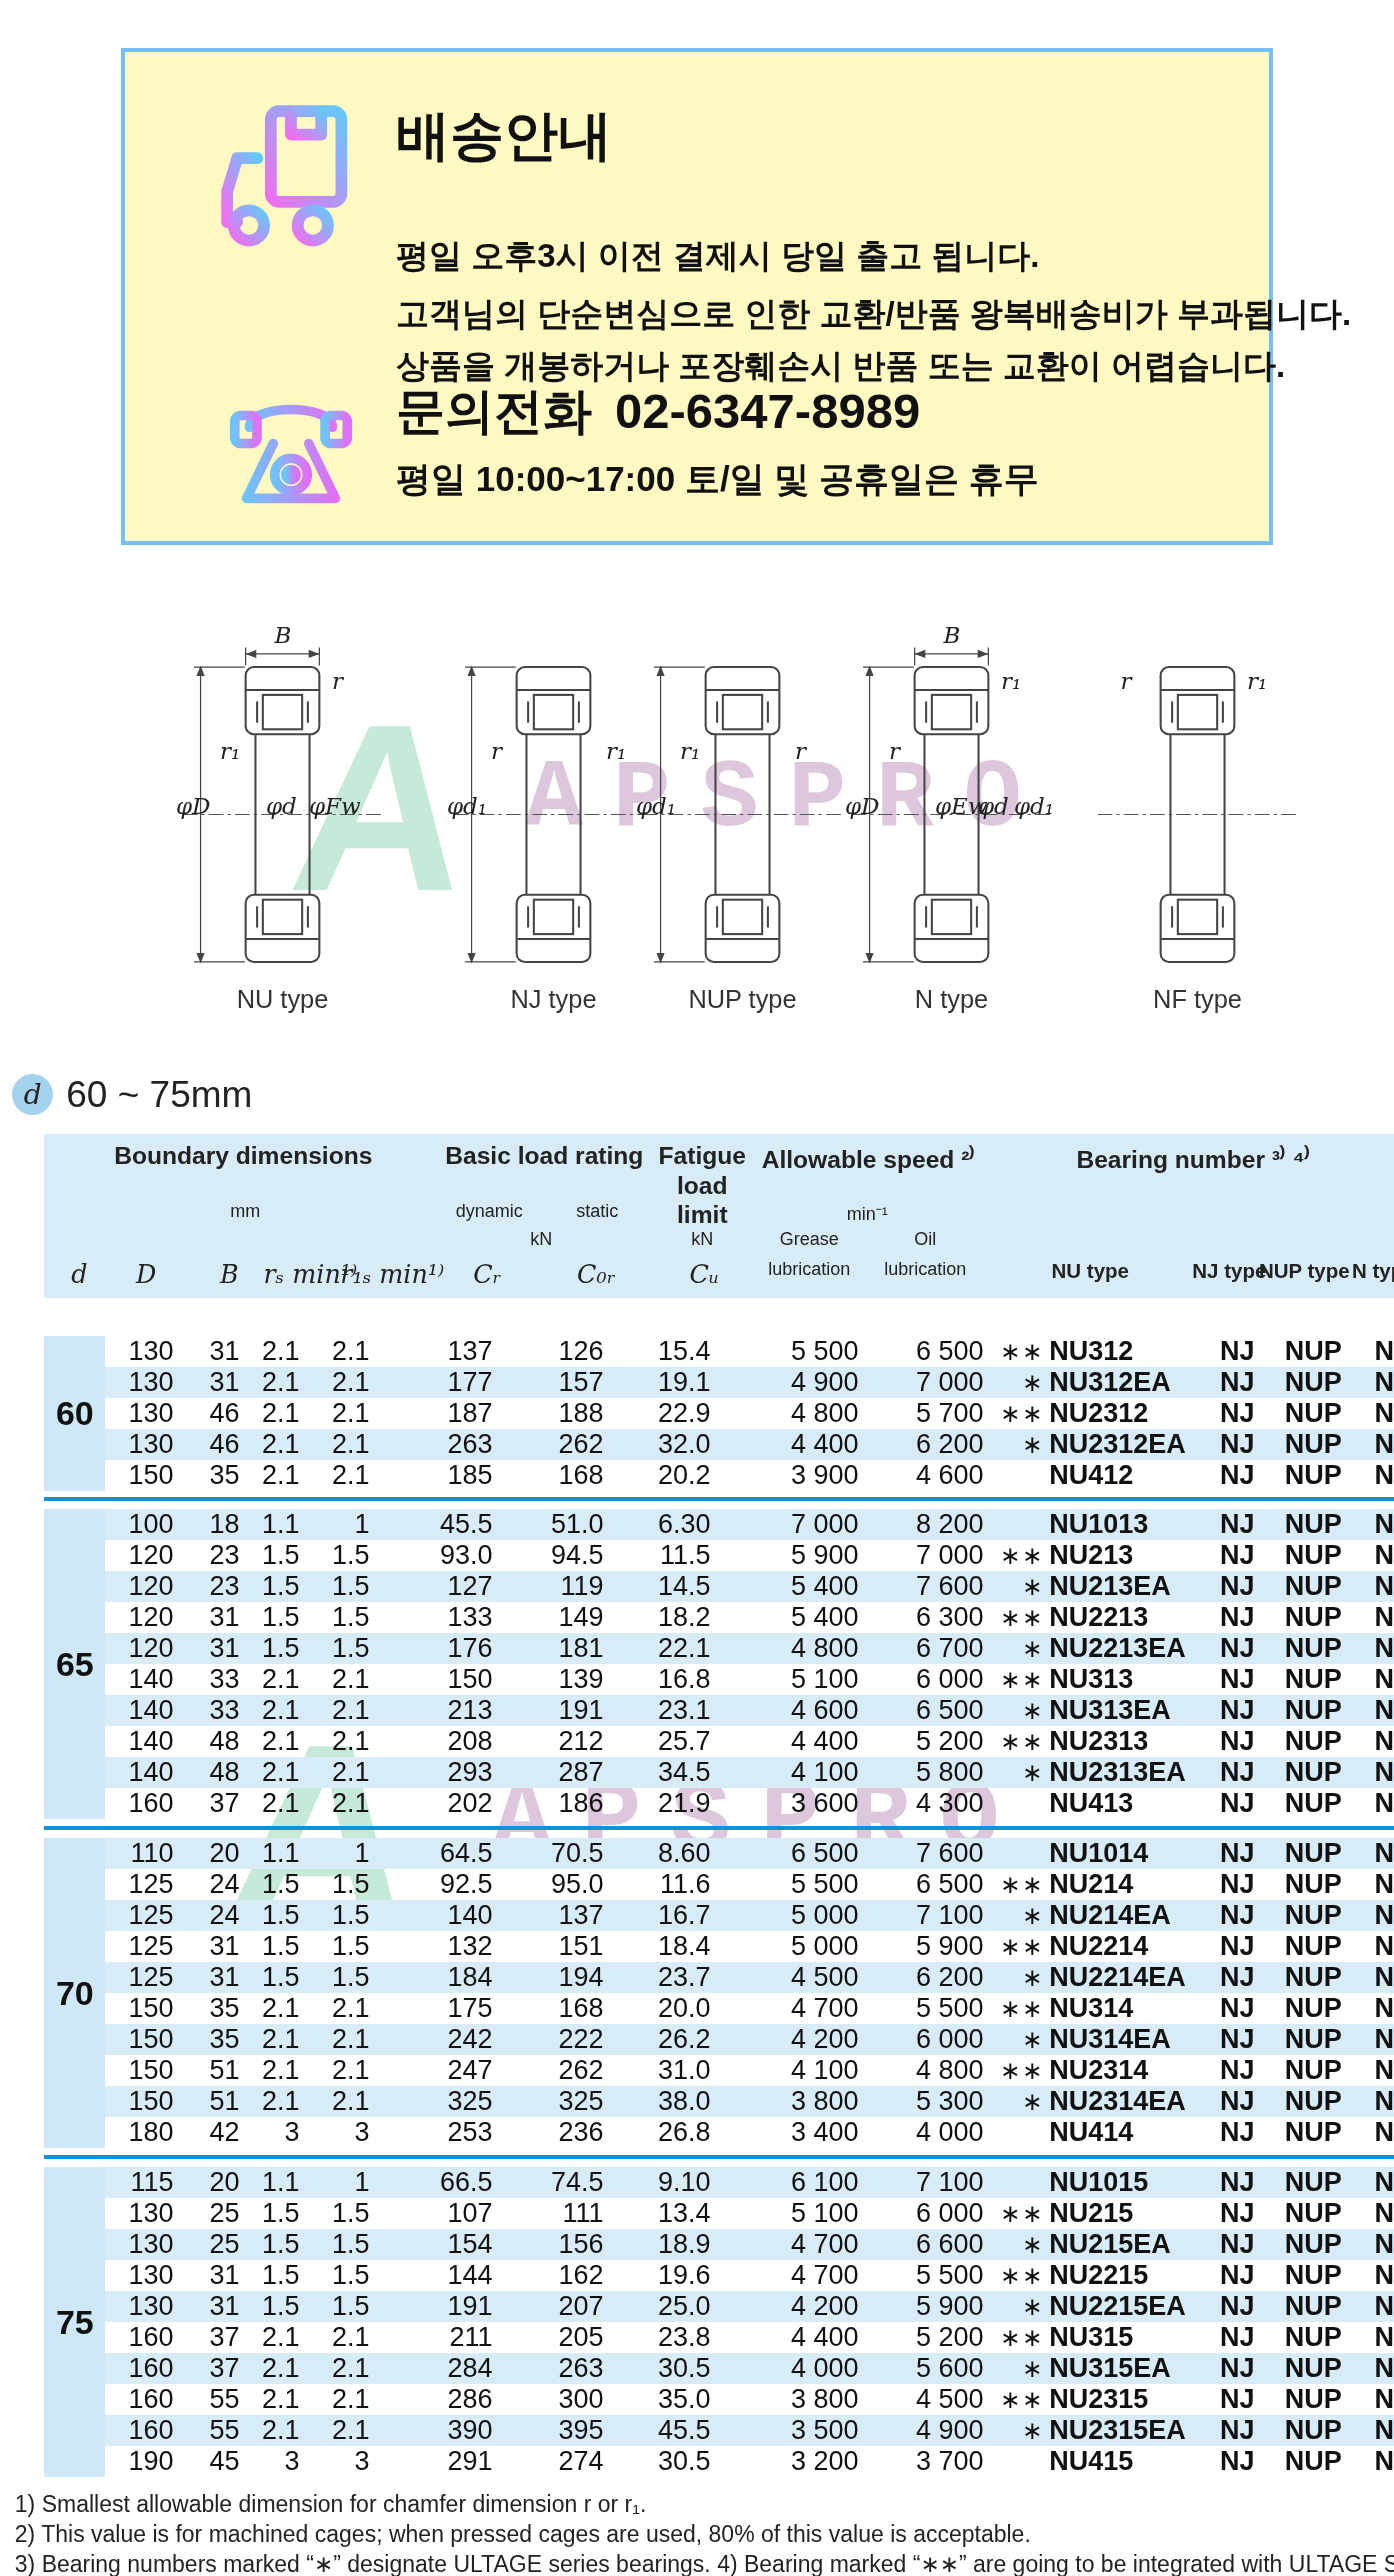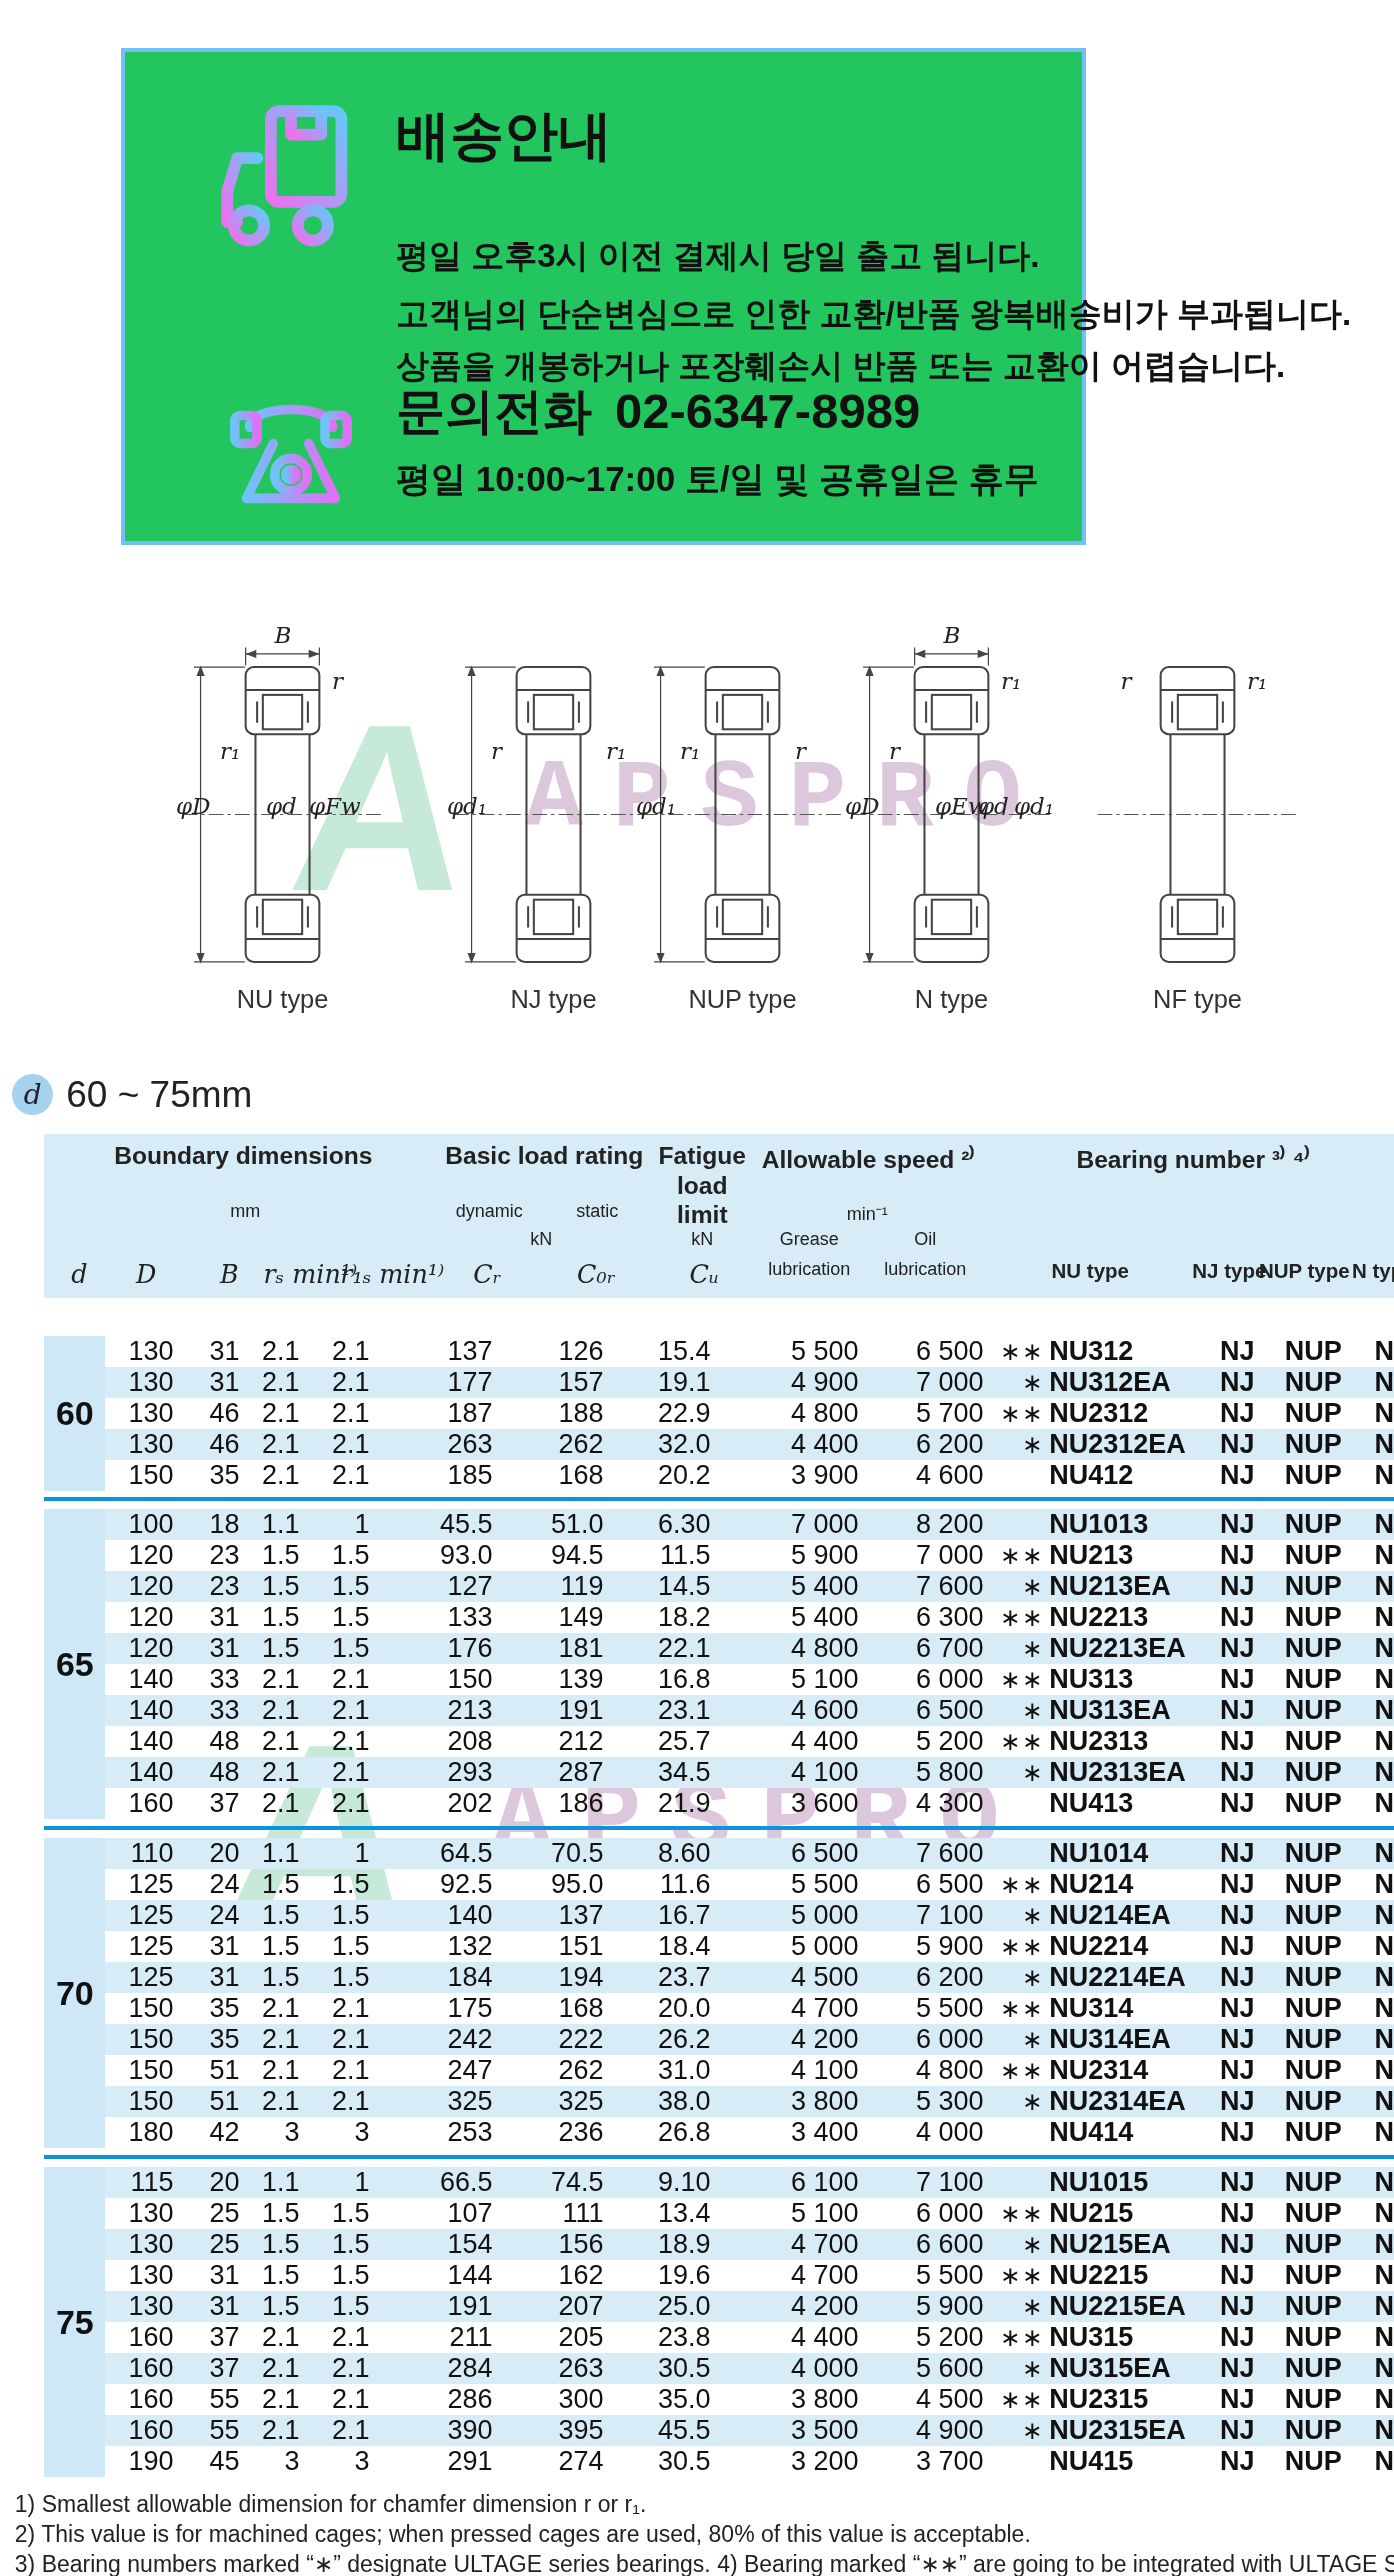--- a/index.html
+++ b/index.html
@@ -1,21 +1,21 @@
 <!DOCTYPE html>
 <html style="font-size:13px"><head>
 <meta charset="utf-8">
 <style>
   html,body{margin:0;padding:0;background:#fff;}
   .page{position:relative;width:1395px;height:2576px;background:#fff;overflow:hidden;
         font-family:"Liberation Sans",sans-serif;color:#1a1a1a;}
 
   
-  .notice-box{position:absolute;left:121px;top:48px;width:965px;height:497px;
-              border:4.1px solid #74c0f4;background:#22c55e;box-sizing:border-box;}
+  .notice-box{position:absolute;left:121px;top:48px;width:1152px;height:497px;
+              border:4.1px solid #74c0f4;background:#fef9c3;box-sizing:border-box;}
   .notice-icon{position:absolute;}
   .truck-icon{left:82px;top:39px;}
   .phone-icon{left:92px;top:322px;}
   .notice-title{position:absolute;left:271px;top:48px;font-size:54px;font-weight:bold;color:#111;}
   .notice-line{position:absolute;left:271px;font-size:33px;font-weight:bold;color:#111;white-space:nowrap;}
   .nl0{top:182px;} .nl1{top:240px;} .nl2{top:292px;}
   .phone-head{position:absolute;left:271px;top:327px;font-size:49px;font-weight:bold;color:#111;white-space:nowrap;}
   .phone-head .num{margin-left:23px;}
   .phone-hours{position:absolute;left:271px;top:404px;font-size:35px;font-weight:bold;color:#111;white-space:nowrap;}
 

